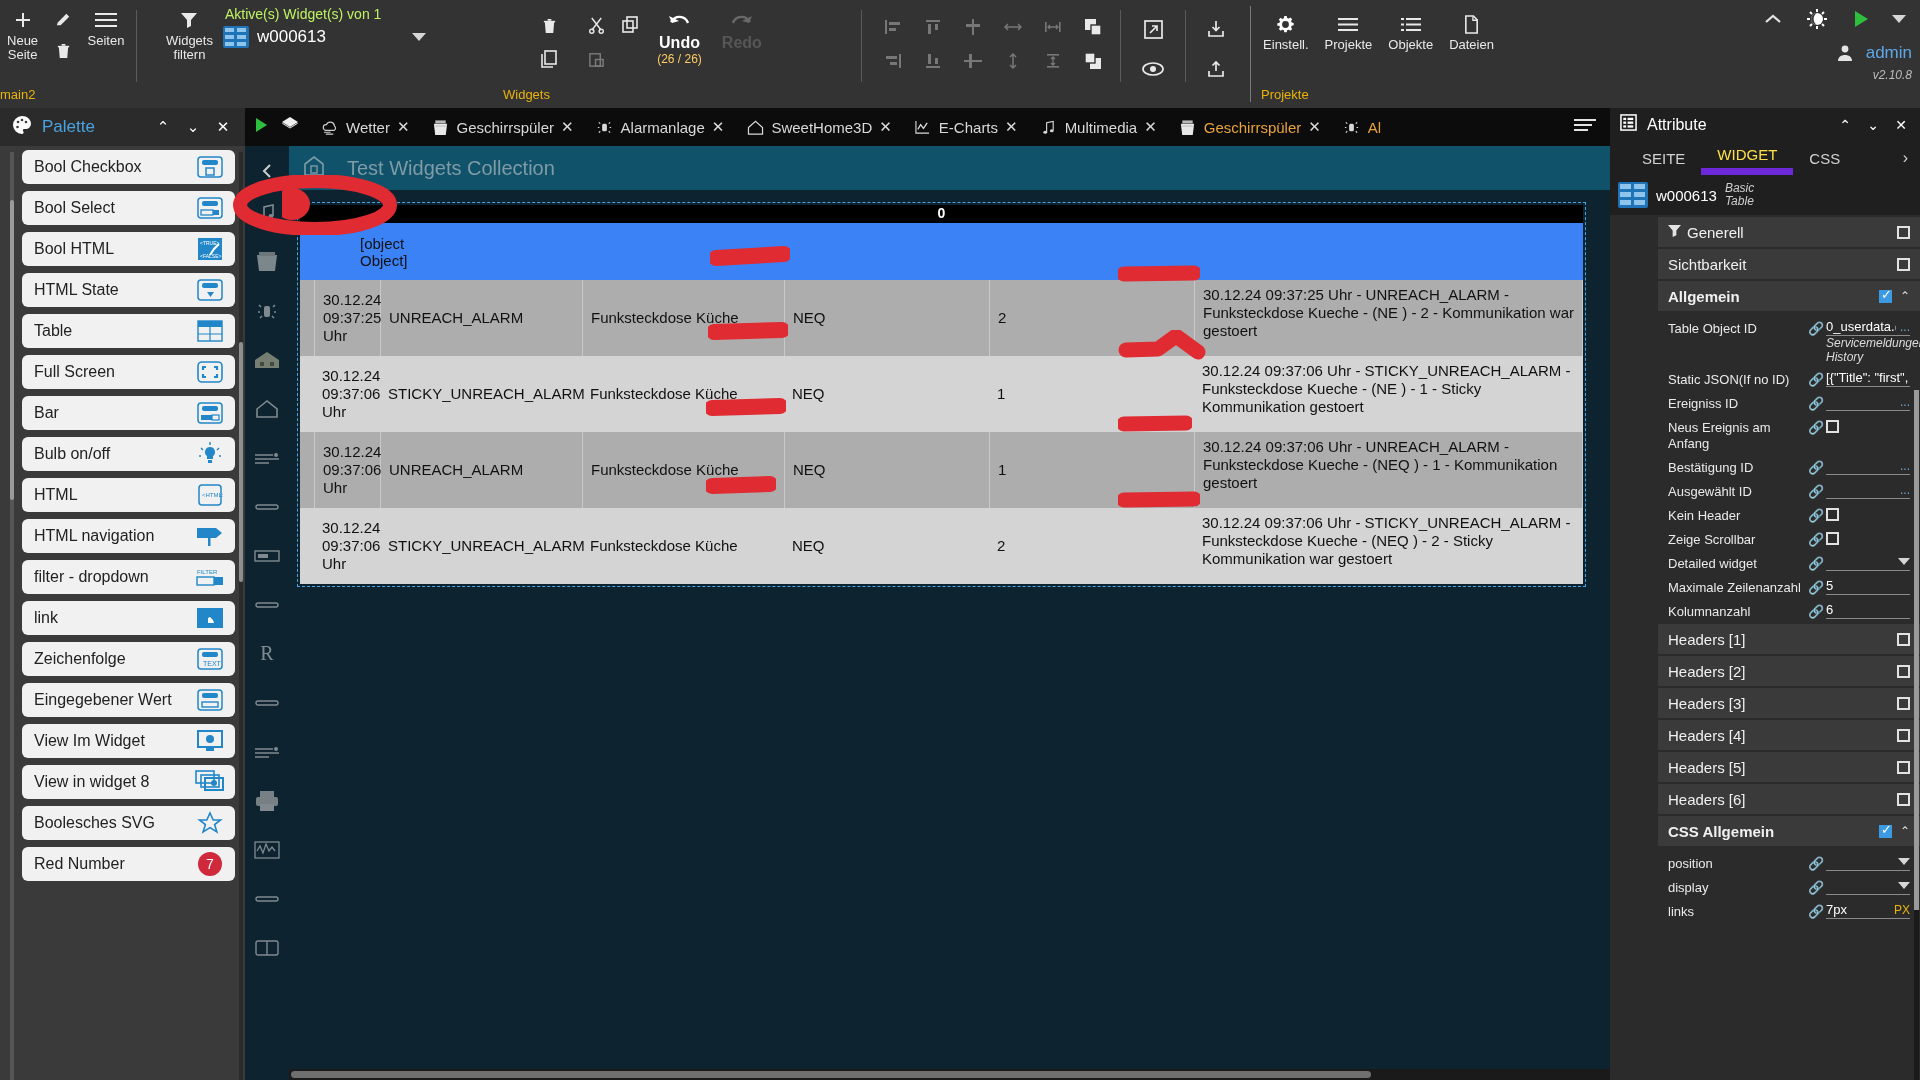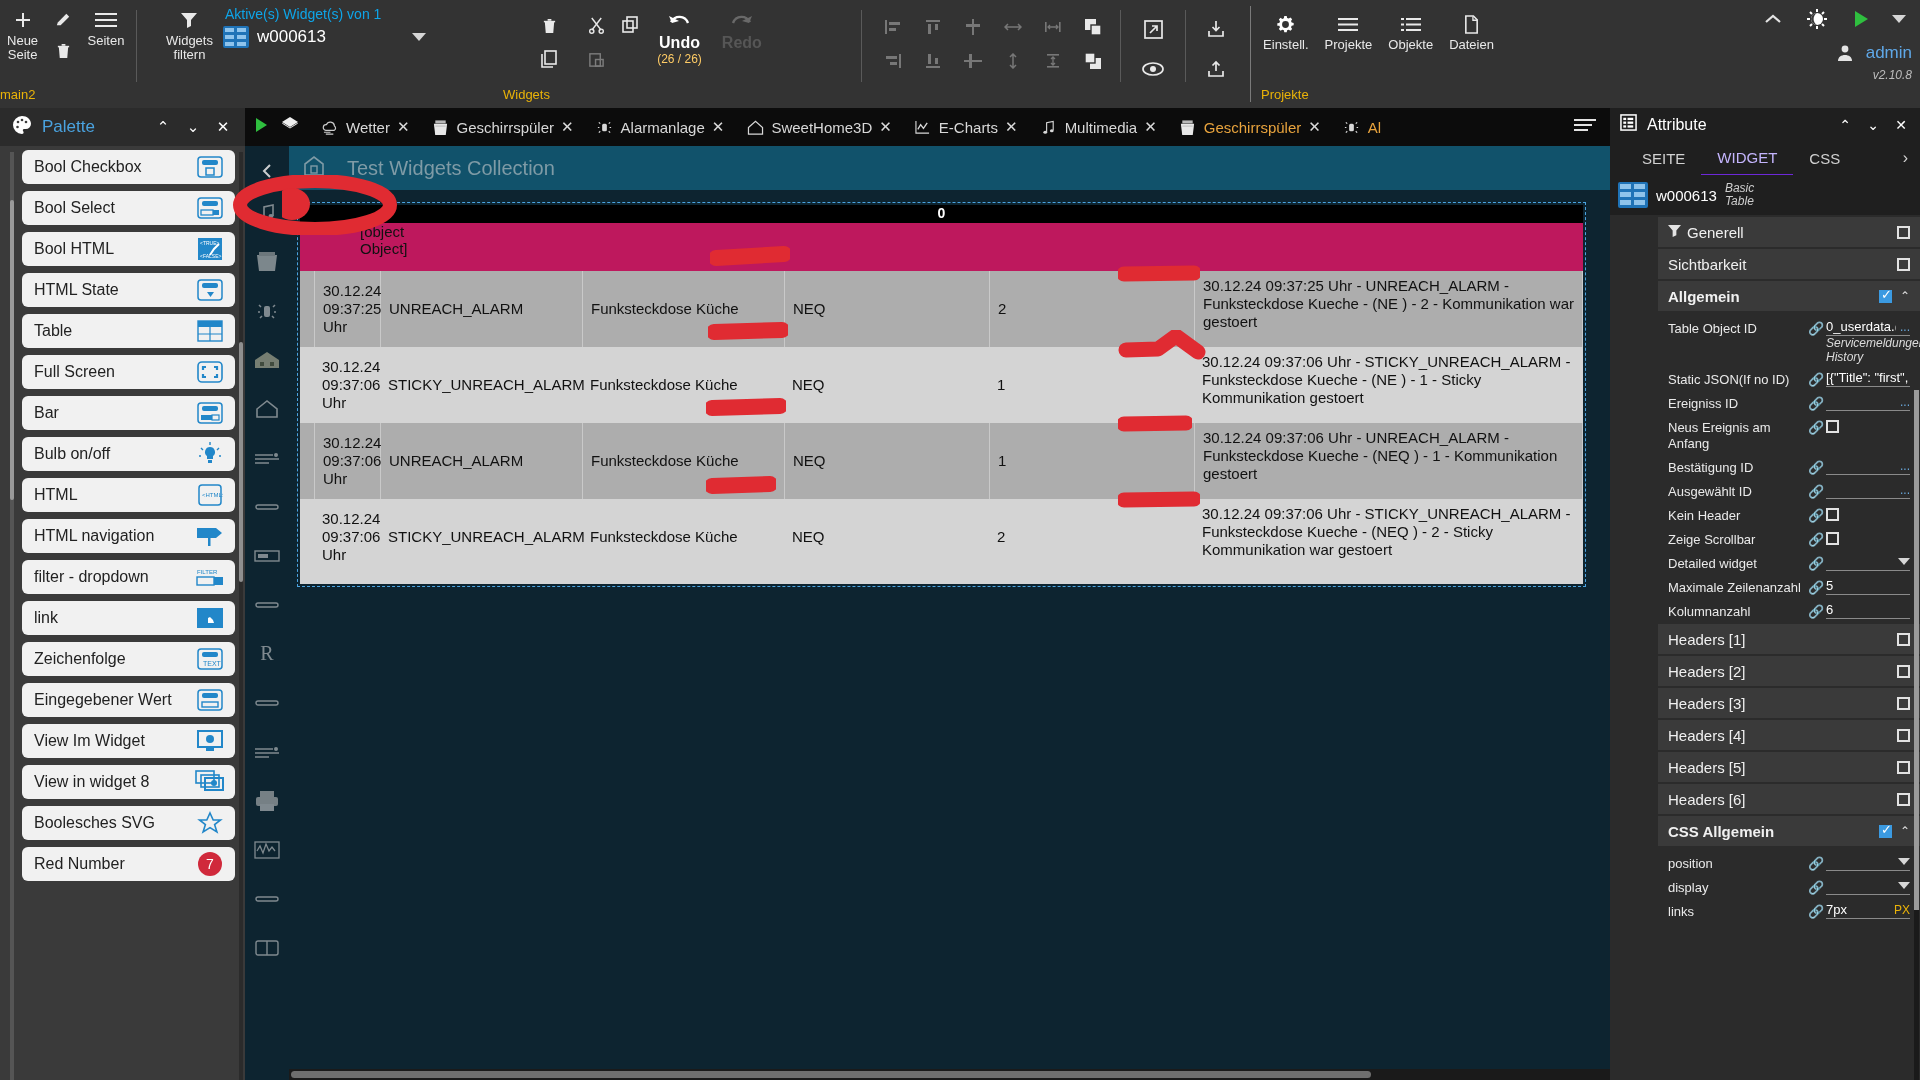--- a/index.html
+++ b/index.html
@@ -17,21 +17,21 @@
   .tb-btn { display:flex; flex-direction:column; align-items:center; justify-content:flex-start;
      min-width:46px; padding:2px 6px; cursor:pointer; color:#e9e9e9; }
   .tb-btn .lbl { font-size:13px; line-height:14px; text-align:center; margin-top:2px; }
   .tb-icon { font-size:20px; line-height:22px; height:24px; display:flex; align-items:center; justify-content:center; }
   .tb-sep { width:1px; background:#5a5a5a; margin:10px 6px 26px 6px; }
   .tb-icon-sm { width:26px; height:26px; display:flex; align-items:center; justify-content:center; cursor:pointer; }
   .tb-icon-sm svg { display:block; }
   .dim { opacity:.40; }
 
   .widget-sel { display:flex; flex-direction:column; justify-content:center; padding-left:4px; }
-  .widget-sel .cap { font-size:14px; color:#0ea5e9; margin-bottom:4px; padding-left:2px;}
+  .widget-sel .cap { font-size:14px; color:#bef264; margin-bottom:4px; padding-left:2px;}
   .widget-sel .row { display:flex; align-items:center; gap:8px; }
   .wchip { width:26px; height:22px; border-radius:2px; background:#1f73b7; position:relative; overflow:hidden;}
   .wchip i { position:absolute; background:#8fc4ec; display:block; }
   .wname { color:#ffffff; font-size:17px; }
   .caret { width:0;height:0;border-left:7px solid transparent;border-right:7px solid transparent;border-top:8px solid #d6d6d6; cursor:pointer;}
 
   .undo-wrap { display:flex; flex-direction:column; align-items:center; padding:4px 10px 0 10px; cursor:pointer;}
   .undo-wrap .t { font-size:16px; color:#ffffff; font-weight:bold; }
   .undo-wrap .c { font-size:12px; color:#ffcc66; }
   .redo-wrap .t { color:#8a8a8a; font-weight:bold; font-size:16px;}
@@ -84,21 +84,21 @@
 
   .canvas { flex:1; background:#0d2430; position:relative; min-width:0; overflow:hidden;}
   .vheader { height:44px; background:#11526b; display:flex; align-items:center; gap:22px; padding-left:14px; }
   .vheader .ttl { color:#7f9ba6; font-size:20px; }
   .widgetbox { position:absolute; left:8px; top:56px; right:24px; height:385px;
      border:1px dashed #4aa3e0; padding:2px; }
   .tbl { width:100%; height:100%; background:#d4d4d4; color:#111;
      font-size:15px; display:flex; flex-direction:column; overflow:hidden;}
   .tbl-top { height:18px; background:#000; color:#fff; position:relative; }
   .tbl-top span { position:absolute; left:50%; transform:translateX(-50%); font-size:14px; font-weight:bold; top:0; }
-  .tbl-hdr { height:48px; background:#be185d; display:flex; }
+  .tbl-hdr { height:57px; background:#3b82f6; display:flex; align-items:center; }
   .tbl-hdr .c0 { width:60px; }
   .tbl-hdr .obj { font-size:15px; line-height:17px; color:#111; width:160px; }
   .trow { display:flex; min-height:76px; }
   .trow.odd { background:#d4d4d4; }
   .trow.even { background:#adadad; }
   .tcell { padding:6px 6px 6px 8px; display:flex; align-items:center; font-size:15px; line-height:18px; }
   .tcell.v-top { align-items:flex-start; }
   .c-mini { width:8px; flex:0 0 8px; }
   .c-time { width:66px; flex:0 0 66px; }
   .c-alarm { width:202px; flex:0 0 202px; }
@@ -111,21 +111,21 @@
   .scrollbot i { position:absolute; left:2px; top:2px; height:7px; width:1080px; background:#6f6f6f; border-radius:4px; display:block;}
 
   
   .attr { width:310px; flex:0 0 310px; background:#2b2b2b; display:flex; flex-direction:column; }
   .attr-head { height:33px; background:#1f1f1f; display:flex; align-items:center; padding:0 10px; gap:10px;}
   .attr-head .ttl { color:#ffffff; font-size:16px; flex:1; }
   .attr-head .ic { color:#fff; font-size:14px; cursor:pointer; width:18px; text-align:center;}
   .attr-tabs { height:34px; display:flex; align-items:center; background:#1f1f1f; padding-left:16px; gap:0;}
   .attr-tabs .t { padding:0 16px; font-size:15px; color:#d2d2d2; cursor:pointer; height:34px;
       display:flex; align-items:center; }
-  .attr-tabs .t.active { color:#c4b5fd; border-bottom:1px solid #6d28d9; }
+  .attr-tabs .t.active { color:#fde047; border-bottom:7px solid #6d28d9; }
   .attr-tabs .more { margin-left:auto; padding-right:12px; color:#d2d2d2; cursor:pointer;}
   .attr-wid { height:40px; background:#1f1f1f; display:flex; align-items:center; gap:8px; padding:0 8px;}
   .attr-wid .nm { color:#fff; font-size:15px; }
   .attr-wid .sub { font-size:12px; color:#cfcfcf; font-style:italic; line-height:13px;}
   .sec { background:#3a3a3a; height:30px; display:flex; align-items:center; padding:0 10px; margin-top:2px; cursor:pointer;}
   .sec .nm { flex:1; font-size:15px; color:#f0f0f0; }
   .sec.bold .nm { font-weight:bold; }
   .cbox { width:13px;height:13px;border:2px solid #e2e2e2; }
   .cbox.on { background:#3b9ae1; border-color:#3b9ae1; position:relative; }
   .cbox.on:after { content:"✓"; position:absolute; left:0px; top:-5px; color:#fff; font-size:13px; }

